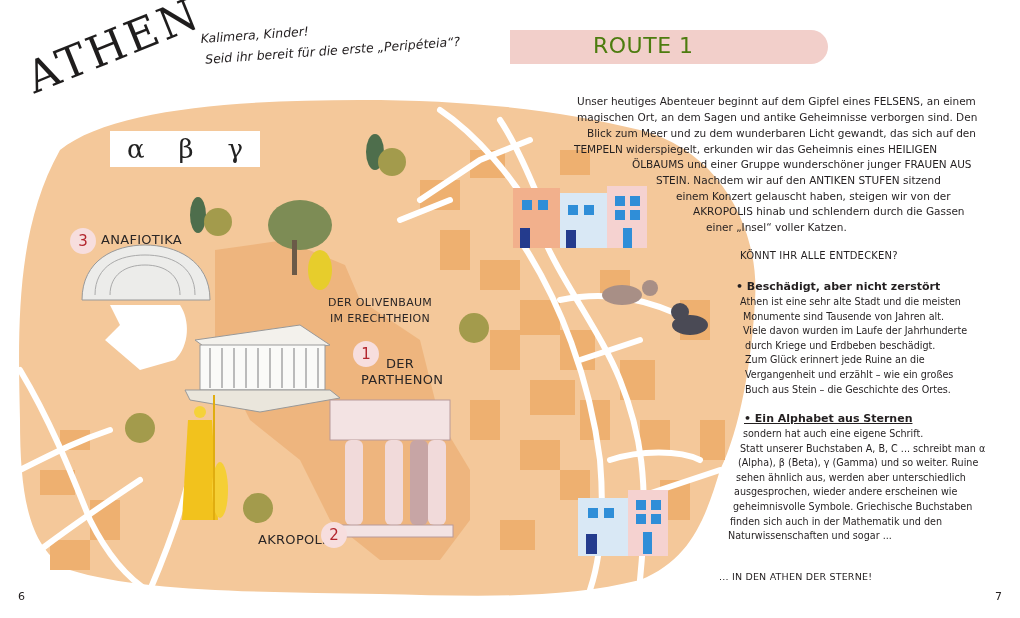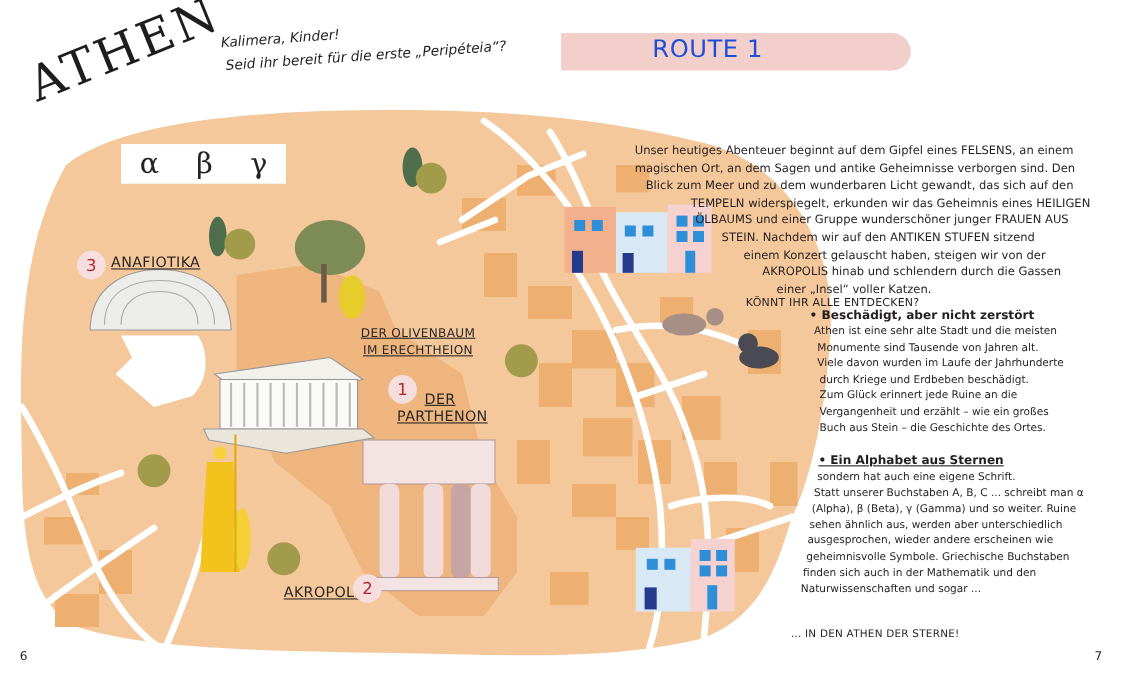--- a/index.html
+++ b/index.html
@@ -3,26 +3,26 @@
 <meta charset="utf-8">
 <style>
   html,body{margin:0;padding:0;background:#fff;}
   body{width:1020px;height:618px;position:relative;overflow:hidden;font-family:"DejaVu Sans",sans-serif;color:#231f20;}
   .map{position:absolute;left:0;top:0;width:1020px;height:618px;}
   .title{position:absolute;left:38px;top:52px;font-family:"DejaVu Serif",serif;font-size:44px;letter-spacing:3px;transform:rotate(-22deg);transform-origin:left bottom;color:#1f1d1d;font-weight:normal;}
   .greet{position:absolute;left:200px;top:28px;font-size:12.5px;font-style:italic;line-height:21px;transform:rotate(-4deg);transform-origin:left top;}
   .greet div:nth-child(2){padding-left:3px;}
   .alpha-box{position:absolute;left:110px;top:131px;width:150px;height:36px;background:#fff;display:flex;align-items:center;justify-content:space-around;font-family:"DejaVu Serif",serif;font-size:26px;color:#222;}
   .route-pill{position:absolute;left:510px;top:30px;width:318px;height:34px;background:#f2cfca;border-radius:0 17px 17px 0;}
-  .route-label{position:absolute;left:593px;top:33px;font-size:22px;letter-spacing:0.5px;color:#1d4ed8;}
-  .intro{position:absolute;font-size:10.5px;line-height:16px;color:#231f20;white-space:nowrap;margin-top:36px;}
-  .lbl{position:absolute;font-size:11px;letter-spacing:0.3px;color:#2a2626;white-space:nowrap;text-decoration:underline;}
+  .route-label{position:absolute;left:593px;top:33px;font-size:22px;letter-spacing:0.5px;color:#4d7c0f;}
+  .intro{position:absolute;font-size:10.5px;line-height:16px;color:#231f20;white-space:nowrap;}
+  .lbl{position:absolute;font-size:11px;letter-spacing:0.3px;color:#2a2626;white-space:nowrap;}
   .lbl.big{font-size:13px;}
   .num{position:absolute;width:26px;height:26px;border-radius:50%;background:#f7dede;color:#b3262e;font-size:15px;display:flex;align-items:center;justify-content:center;font-family:"DejaVu Sans",sans-serif;}
-  .disc-head{position:absolute;left:678px;top:250px;font-size:10px;letter-spacing:0.2px;margin-top:20px;}
+  .disc-head{position:absolute;left:740px;top:250px;font-size:10px;letter-spacing:0.2px;}
   .sec-title{position:absolute;font-size:11px;font-weight:bold;}
   .para{position:absolute;font-size:9.6px;line-height:14.6px;text-align:justify;text-align-last:left;}
   .para div{white-space:nowrap;}
   .pg{position:absolute;top:590px;font-size:11px;}
   .footer-line{position:absolute;left:719px;top:571px;font-size:9.5px;letter-spacing:0.2px;}
 </style>
 </head>
 <body>
 
 <svg class="map" viewBox="0 0 1020 618" xmlns="http://www.w3.org/2000/svg">
@@ -184,21 +184,21 @@
   <span>β</span>
   <span>γ</span>
 </div>
 
 <div class="route-pill"></div>
 <div class="route-label">ROUTE 1</div>
 
 <div class="intro" style="left:577px;top:93px;">Unser heutiges Abenteuer beginnt auf dem Gipfel eines FELSENS, an einem</div>
 <div class="intro" style="left:577px;top:109px;">magischen Ort, an dem Sagen und antike Geheimnisse verborgen sind. Den</div>
 <div class="intro" style="left:587px;top:125px;">Blick zum Meer und zu dem wunderbaren Licht gewandt, das sich auf den</div>
-<div class="intro" style="left:628px;top:141px;">TEMPELN widerspiegelt, erkunden wir das Geheimnis eines HEILIGEN</div>
+<div class="intro" style="left:574px;top:141px;">TEMPELN widerspiegelt, erkunden wir das Geheimnis eines HEILIGEN</div>
 <div class="intro" style="left:632px;top:156px;">ÖLBAUMS und einer Gruppe wunderschöner junger FRAUEN AUS</div>
 <div class="intro" style="left:656px;top:172px;">STEIN. Nachdem wir auf den ANTIKEN STUFEN sitzend</div>
 <div class="intro" style="left:676px;top:188px;">einem Konzert gelauscht haben, steigen wir von der</div>
 <div class="intro" style="left:693px;top:203px;">AKROPOLIS hinab und schlendern durch die Gassen</div>
 <div class="intro" style="left:706px;top:219px;">einer „Insel“ voller Katzen.</div>
 
 <div class="num" style="left:70px;top:228px;">3</div>
 <div class="lbl big" style="left:101px;top:232px;">ANAFIOTIKA</div>
 
 <div class="lbl" style="left:328px;top:296px;">DER OLIVENBAUM</div>

